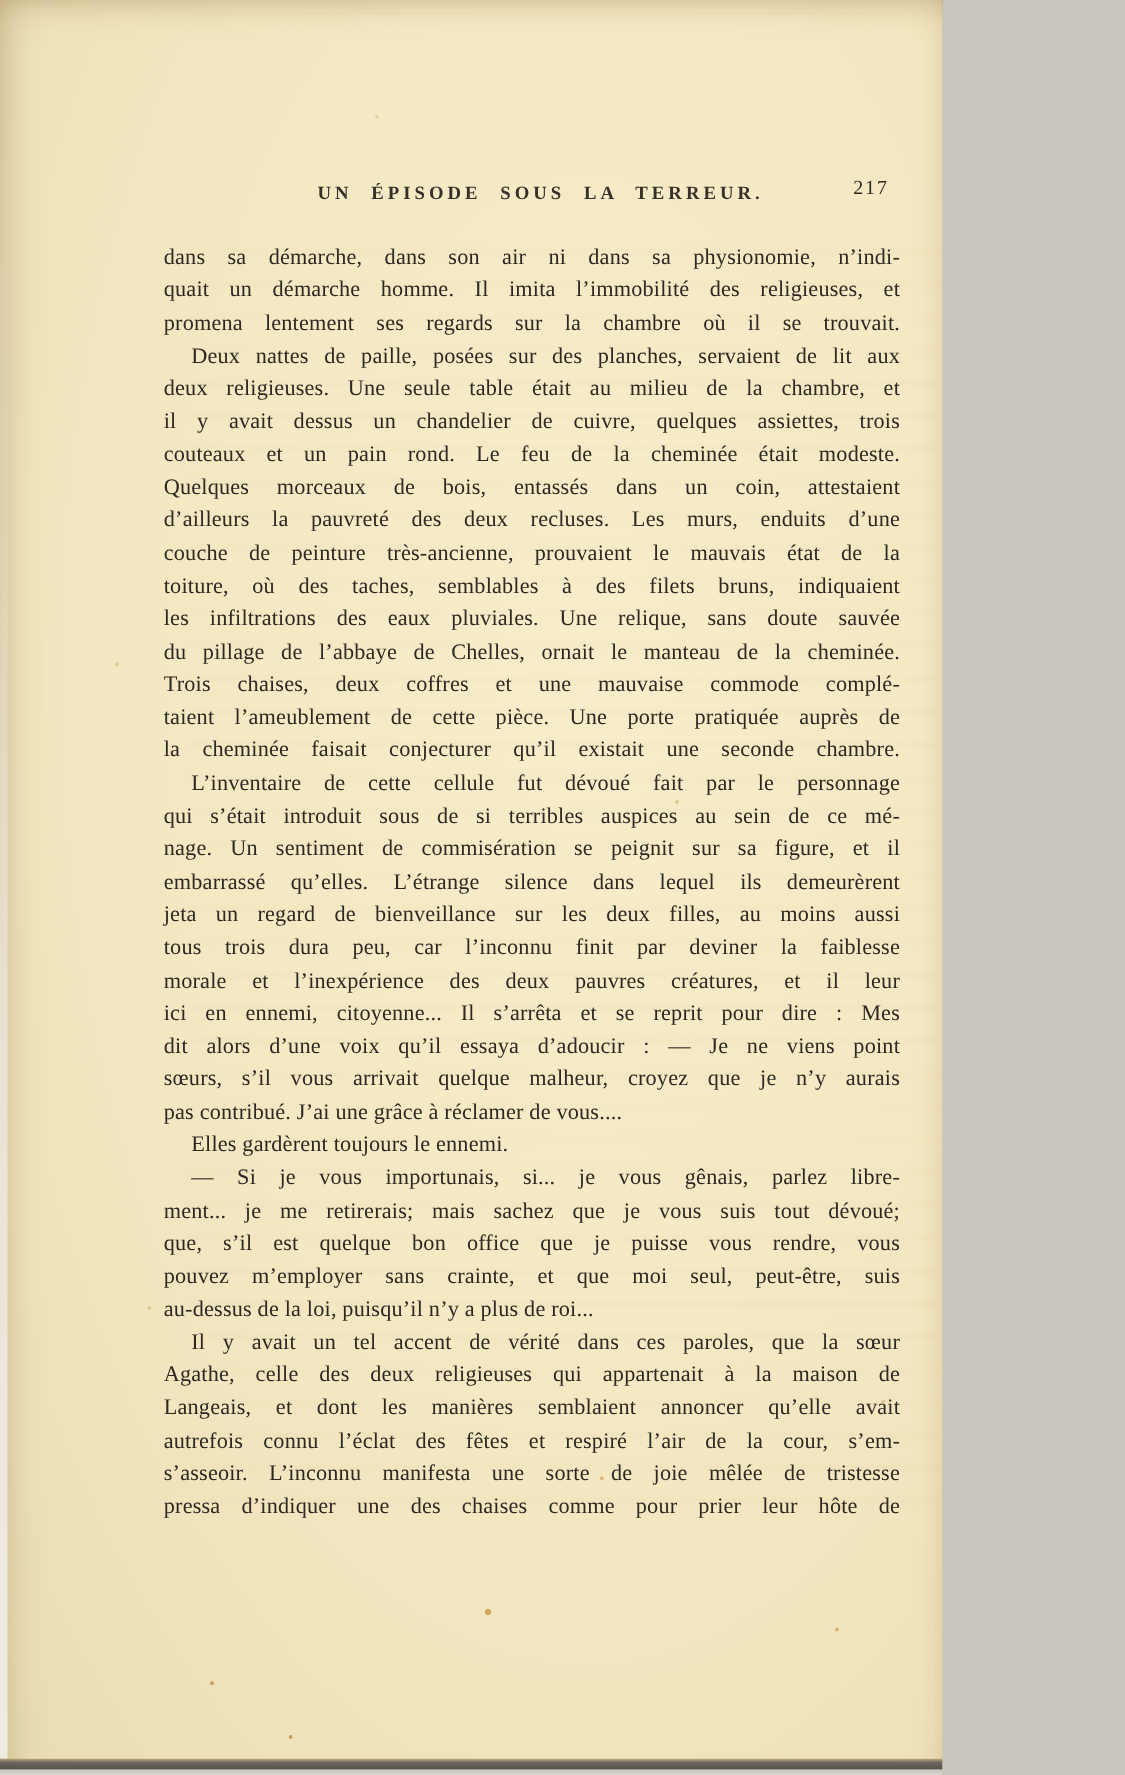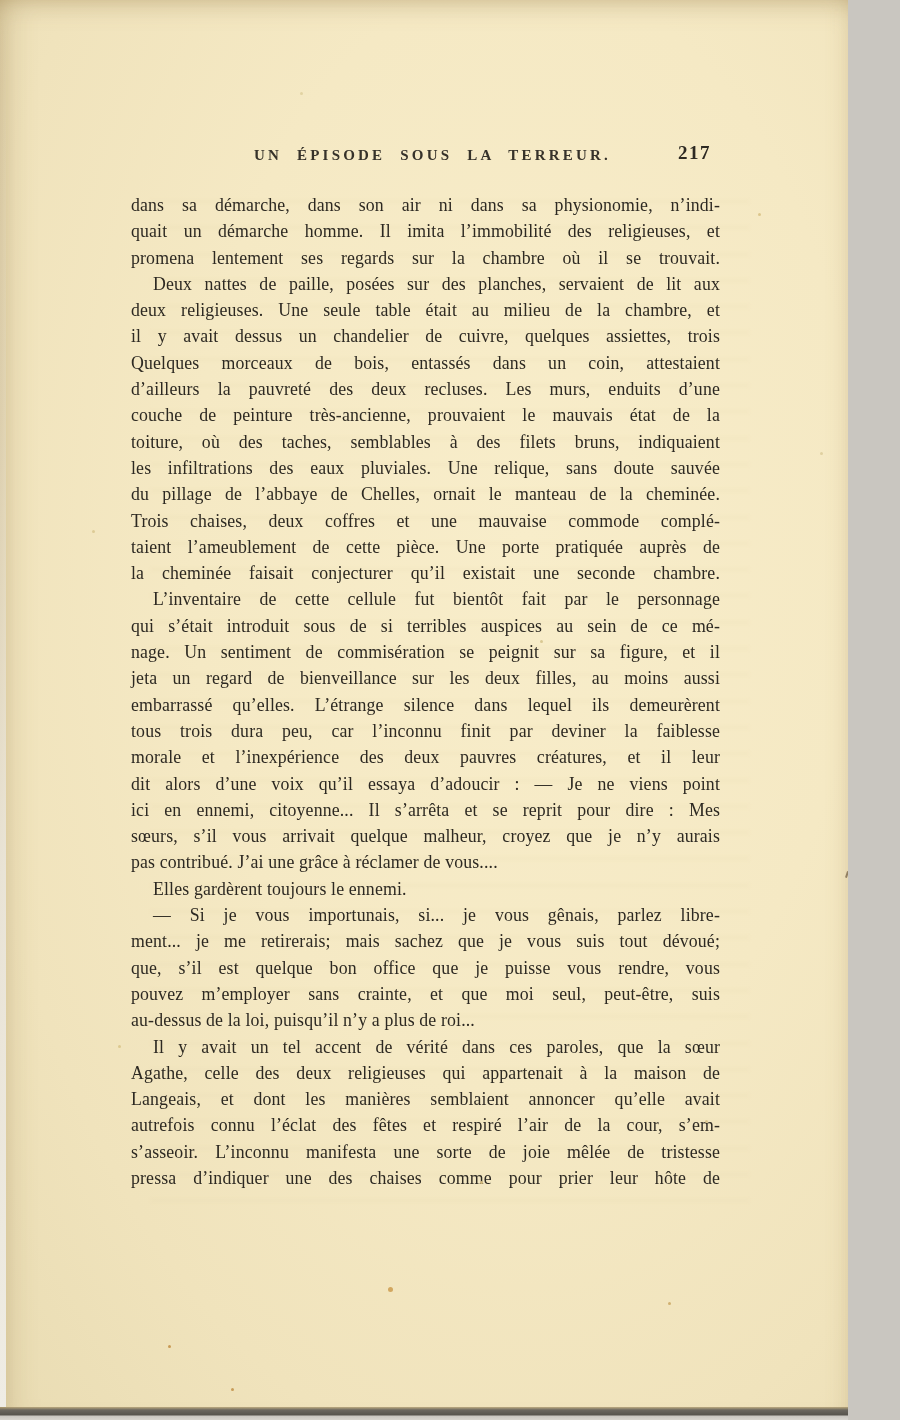--- a/index.html
+++ b/index.html
@@ -2,21 +2,21 @@
 <html><head>
 <meta charset="utf-8">
 <style>
   html, body {
     margin: 0;
     padding: 0;
     background: #c9c6c0;
   }
   .scan {
     position: relative;
-    width: 848px;
+    width: 754px;
     height: 1420px;
     overflow: hidden;
     background:
       radial-gradient(ellipse at 62% 38%, #f8edca 0%, #f5e9c4 45%, #f0e3bc 75%, #e9dcb3 100%);
     box-shadow:
       inset 20px 0 34px -20px rgba(140, 112, 62, 0.45),
       inset 0 18px 30px -20px rgba(140, 112, 62, 0.42),
       inset -16px 0 28px -22px rgba(150, 122, 70, 0.30);
     font-family: "Liberation Serif", "DejaVu Serif", serif;
   }
@@ -50,22 +50,22 @@
     padding-left: 16px;
     font-size: 15px;
     font-weight: 700;
     letter-spacing: 3.2px;
     word-spacing: 8px;
     color: #36322a;
   }
   .page-number {
     position: absolute;
     right: 8px; top: -5px;
-    font-size: 19px;
-    font-weight: 700;
+    font-size: 16px;
+    font-weight: 400;
     letter-spacing: 1.5px;
     color: #2d2922;
   }
 
   
   .text-block {
     position: absolute;
     left: 131px; top: 192px; width: 589px;
     font-size: 17.8px;
     line-height: 26.3px;
@@ -138,38 +138,39 @@
   </div>
 
   <div class="text-block">
 
   <div class="line">dans sa démarche, dans son air ni dans sa physionomie, n’indi-</div>
       <div class="line">quait un démarche homme. Il imita l’immobilité des religieuses, et</div>
       <div class="line">promena lentement ses regards sur la chambre où il se trouvait.</div>
       <div class="line indent">Deux nattes de paille, posées sur des planches, servaient de lit aux</div>
       <div class="line">deux religieuses. Une seule table était au milieu de la chambre, et</div>
       <div class="line">il y avait dessus un chandelier de cuivre, quelques assiettes, trois</div>
+      <div class="line">couteaux et un pain rond. Le feu de la cheminée était modeste.</div>
       <div class="line">Quelques morceaux de bois, entassés dans un coin, attestaient</div>
       <div class="line">d’ailleurs la pauvreté des deux recluses. Les murs, enduits d’une</div>
       <div class="line">couche de peinture très-ancienne, prouvaient le mauvais état de la</div>
       <div class="line">toiture, où des taches, semblables à des filets bruns, indiquaient</div>
       <div class="line">les infiltrations des eaux pluviales. Une relique, sans doute sauvée</div>
       <div class="line">du pillage de l’abbaye de Chelles, ornait le manteau de la cheminée.</div>
       <div class="line">Trois chaises, deux coffres et une mauvaise commode complé-</div>
       <div class="line">taient l’ameublement de cette pièce. Une porte pratiquée auprès de</div>
       <div class="line">la cheminée faisait conjecturer qu’il existait une seconde chambre.</div>
-      <div class="line indent">L’inventaire de cette cellule fut bientôt fait par le personnage</div>
+      <div class="line indent">L’inventaire de cette cellule fut dévoué fait par le personnage</div>
       <div class="line">qui s’était introduit sous de si terribles auspices au sein de ce mé-</div>
       <div class="line">nage. Un sentiment de commisération se peignit sur sa figure, et il</div>
+      <div class="line">embarrassé qu’elles. L’étrange silence dans lequel ils demeurèrent</div>
       <div class="line">jeta un regard de bienveillance sur les deux filles, au moins aussi</div>
-      <div class="line">embarrassé qu’elles. L’étrange silence dans lequel ils demeurèrent</div>
       <div class="line">tous trois dura peu, car l’inconnu finit par deviner la faiblesse</div>
       <div class="line">morale et l’inexpérience des deux pauvres créatures, et il leur</div>
+      <div class="line">ici en ennemi, citoyenne... Il s’arrêta et se reprit pour dire : Mes</div>
       <div class="line">dit alors d’une voix qu’il essaya d’adoucir : — Je ne viens point</div>
-      <div class="line">ici en ennemi, citoyenne... Il s’arrêta et se reprit pour dire : Mes</div>
       <div class="line">sœurs, s’il vous arrivait quelque malheur, croyez que je n’y aurais</div>
       <div class="line para-end">pas contribué. J’ai une grâce à réclamer de vous....</div>
       <div class="line indent para-end">Elles gardèrent toujours le ennemi.</div>
       <div class="line indent">— Si je vous importunais, si... je vous gênais, parlez libre-</div>
       <div class="line">ment... je me retirerais; mais sachez que je vous suis tout dévoué;</div>
       <div class="line">que, s’il est quelque bon office que je puisse vous rendre, vous</div>
       <div class="line">pouvez m’employer sans crainte, et que moi seul, peut-être, suis</div>
       <div class="line para-end">au-dessus de la loi, puisqu’il n’y a plus de roi...</div>
       <div class="line indent">Il y avait un tel accent de vérité dans ces paroles, que la sœur</div>
       <div class="line">Agathe, celle des deux religieuses qui appartenait à la maison de</div>

